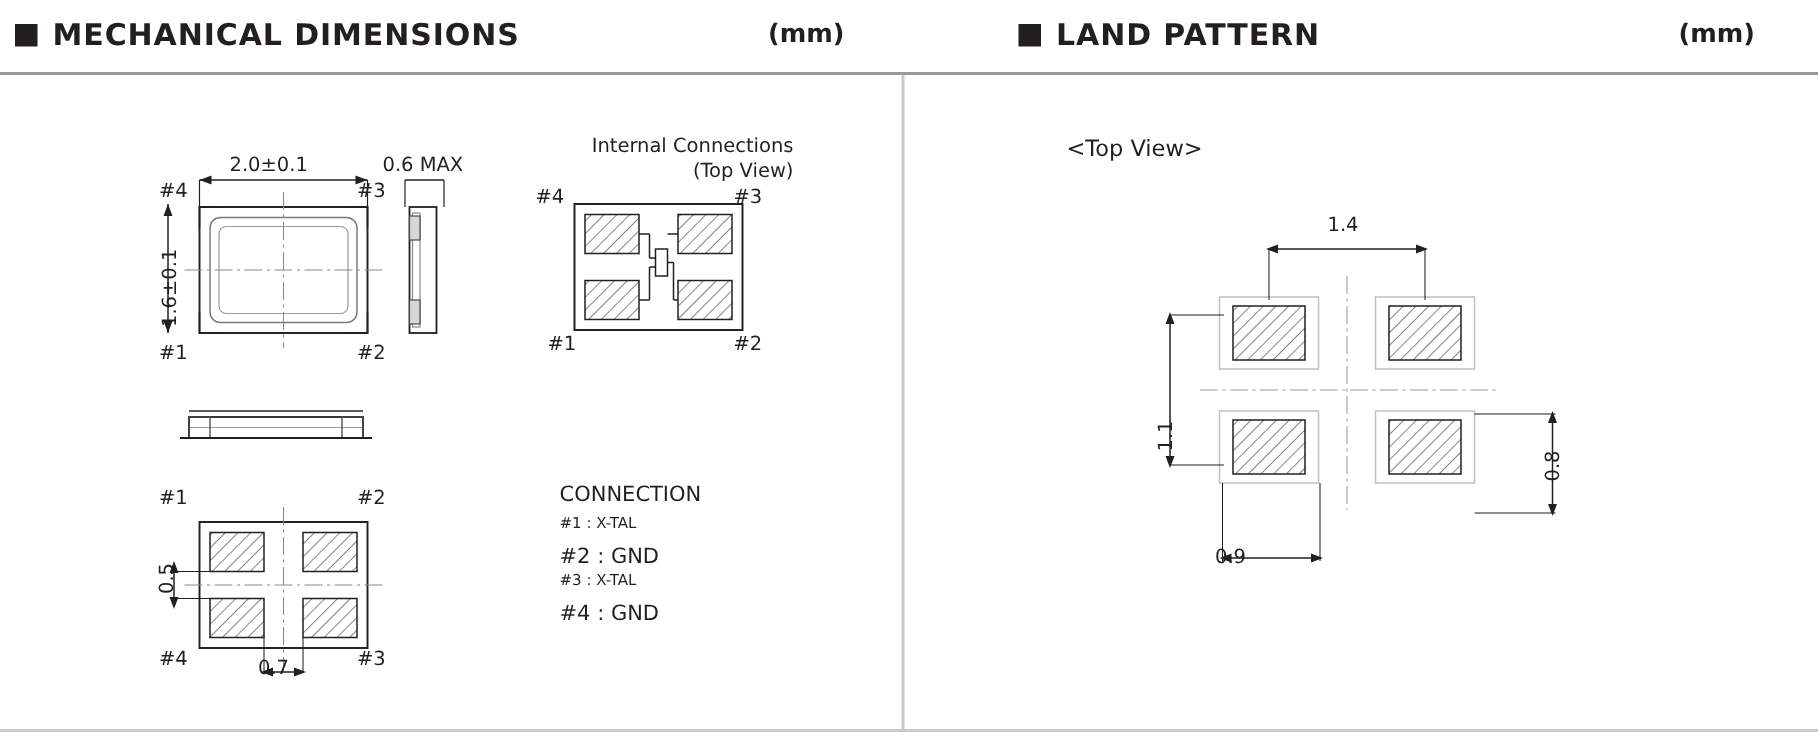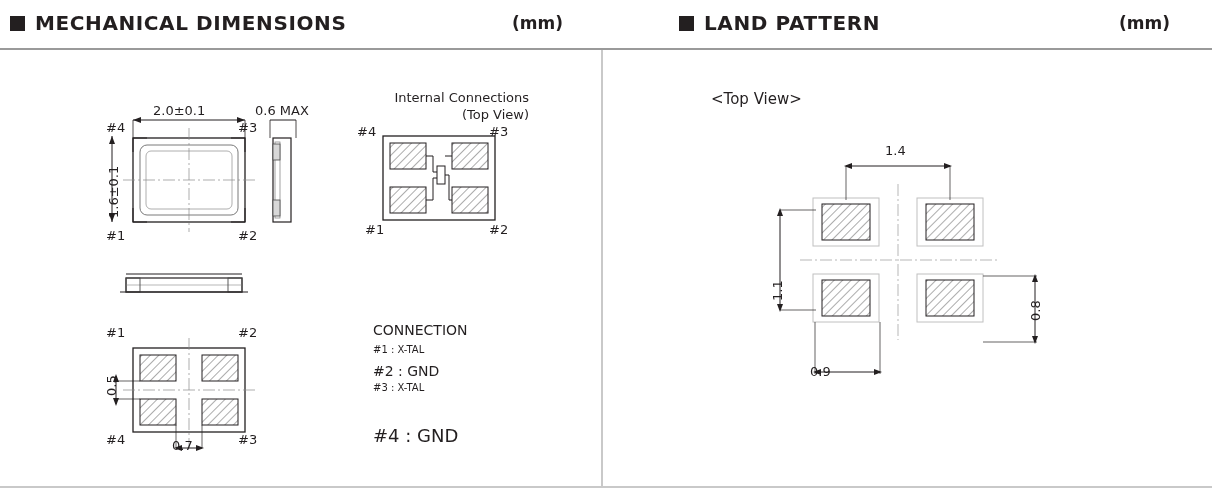--- a/index.html
+++ b/index.html
@@ -225,21 +225,21 @@
 
   <div class="lbl" style="left:357px; top:124px;">#4</div>
   <div class="lbl" style="left:489px; top:124px;">#3</div>
   <div class="lbl" style="left:365px; top:222px;">#1</div>
   <div class="lbl" style="left:489px; top:222px;">#2</div>
 
   <div class="lbl" style="left:373px; top:322px; font-size:14px;">CONNECTION</div>
   <div class="lbl" style="left:373px; top:344px; font-size:10px;">#1 : X-TAL</div>
   <div class="lbl" style="left:373px; top:363px; font-size:14px;">#2 : GND</div>
   <div class="lbl" style="left:373px; top:382px; font-size:10px;">#3 : X-TAL</div>
-  <div class="lbl" style="left:373px; top:401px; font-size:18px;margin-top:24px;">#4 : GND</div>
+  <div class="lbl" style="left:373px; top:401px; font-size:14px;">#4 : GND</div>
 
   <div class="lbl" style="left:711px; top:90px; font-size:15px;">&lt;Top View&gt;</div>
 
   <svg style="left:760px; top:150px;" width="320" height="250">
     <defs>
       <pattern id="hatchC" width="6" height="6" patternTransform="rotate(45)" patternUnits="userSpaceOnUse">
         <line x1="0" y1="0" x2="0" y2="6" stroke="#5a5a5a" stroke-width="1"></line>
       </pattern>
     </defs>
 

